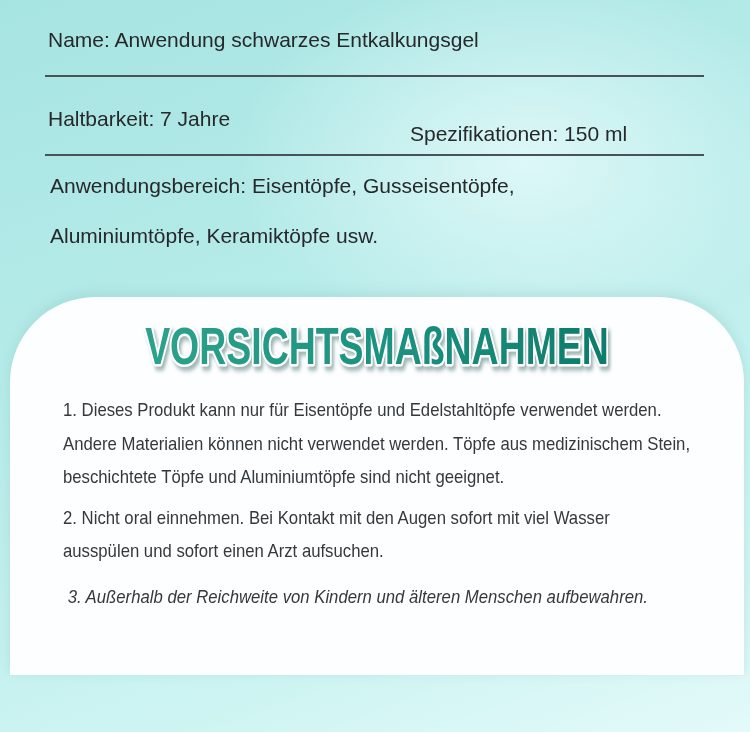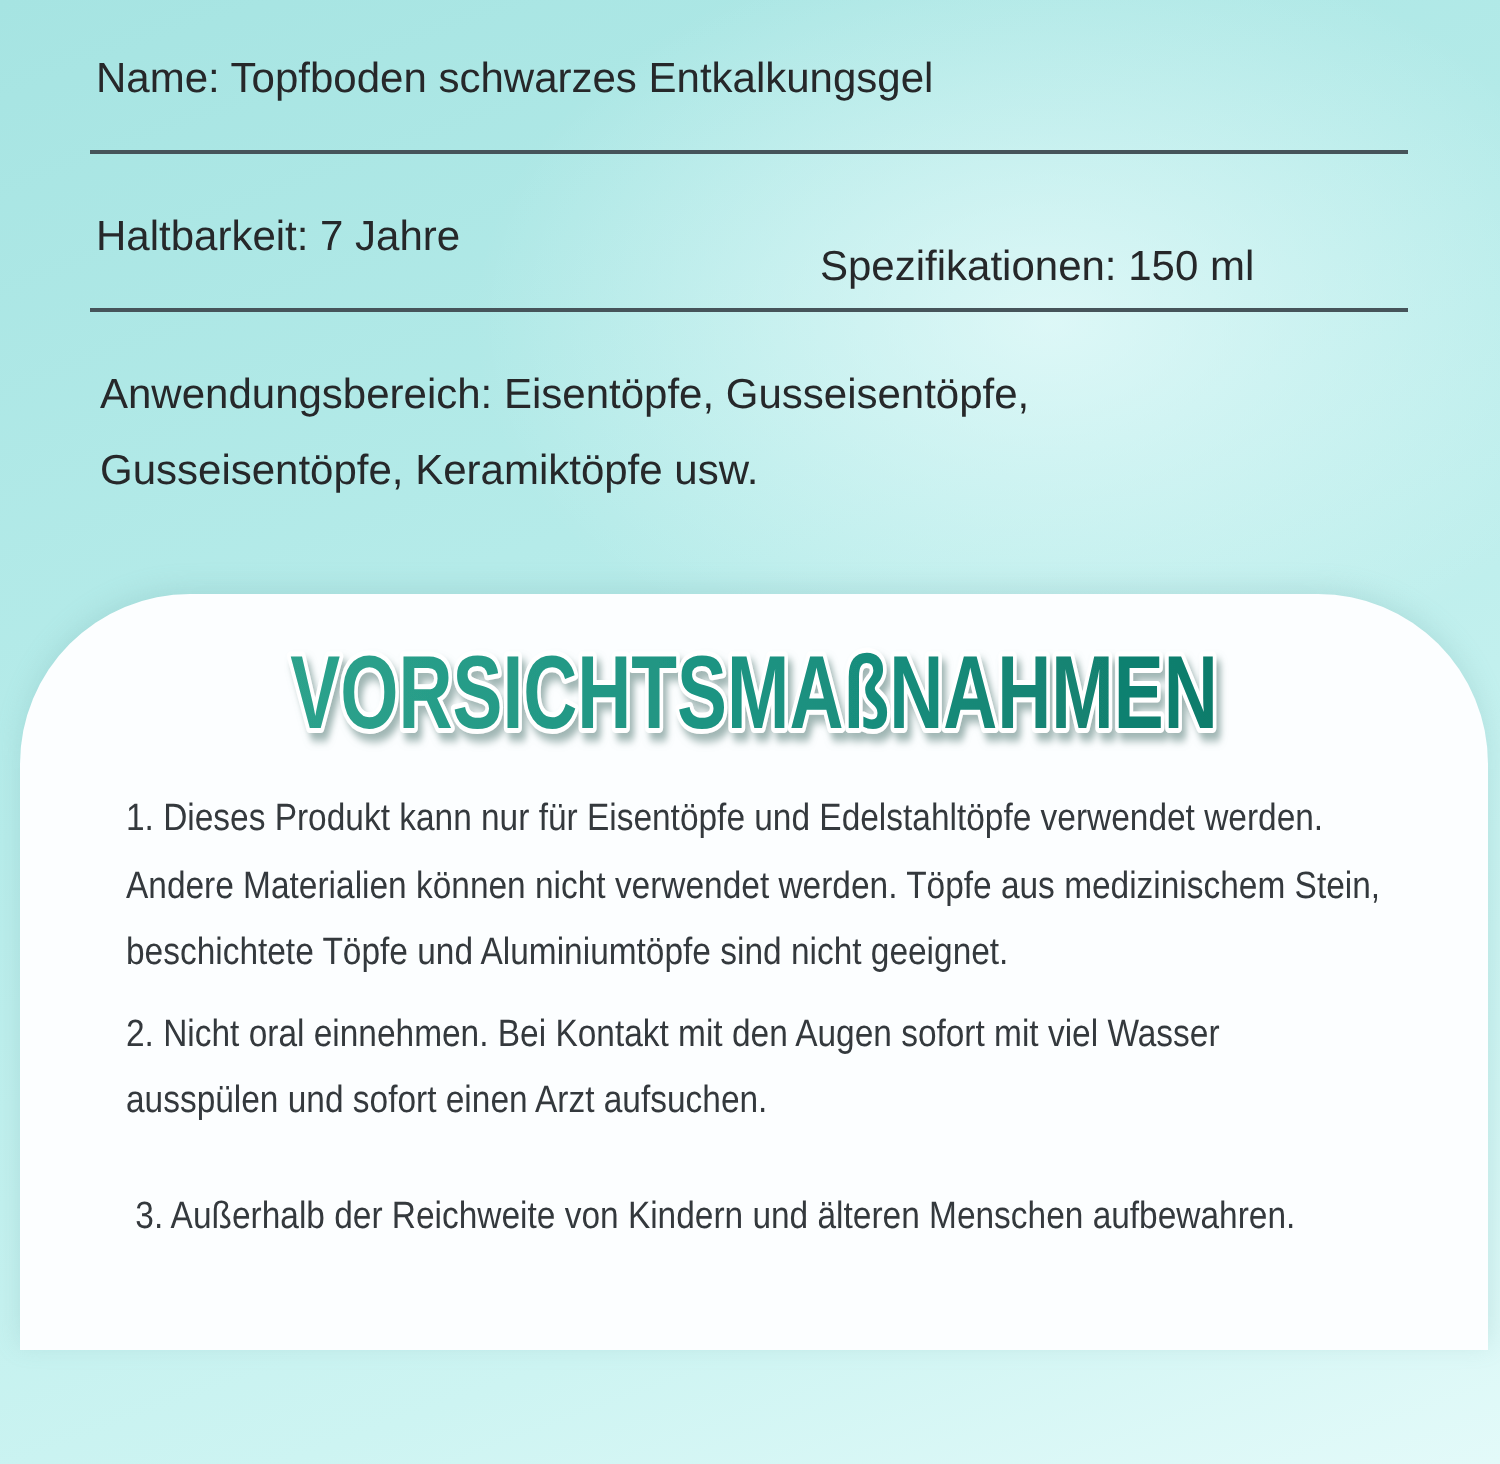--- a/index.html
+++ b/index.html
@@ -29,41 +29,41 @@
     border-radius:85px 85px 0 0;
     box-shadow:0 -3px 12px rgba(120,175,175,0.25);
   }
   .title-svg{display:block;margin:26px auto 0;}
   .items{margin-top:16px;padding-left:53px;}
   .pline{
     font-size:19px;line-height:33.5px;color:var(--body-text,#34393d);
     white-space:pre;transform:scaleX(0.88);transform-origin:0 50%;
   }
   .item-2{margin-top:7px;}
-  .item-3{margin-top:24px;}
+  .item-3{margin-top:12px;font-style:italic;}
   .item-4{margin-top:14px;}
 </style>
 </head>
 <body>
 
 <div class="bg">
 
-  <div class="info-text" style="left:48px;top:28px;">Name: Topfboden schwarzes Entkalkungsgel</div>
+  <div class="info-text" style="left:48px;top:28px;">Name: Anwendung schwarzes Entkalkungsgel</div>
 
   <div class="divider" style="top:75px;"></div>
 
   <div class="info-text" style="left:48px;top:107px;">Haltbarkeit: 7 Jahre</div>
 
   <div class="info-text" style="left:410px;top:122px;">Spezifikationen: 150 ml</div>
 
   <div class="divider" style="top:154px;"></div>
 
-  <div class="app-line" style="top:185px;">Anwendungsbereich: Eisentöpfe, Gusseisentöpfe,</div>
+  <div class="app-line" style="top:173px;">Anwendungsbereich: Eisentöpfe, Gusseisentöpfe,</div>
 
-  <div class="app-line" style="top:223px;">Gusseisentöpfe, Keramiktöpfe usw.</div>
+  <div class="app-line" style="top:223px;">Aluminiumtöpfe, Keramiktöpfe usw.</div>
 
   <div class="card">
 
     <svg class="title-svg" width="700" height="54" viewBox="0 0 700 54">
       <defs>
         <linearGradient id="titleGrad" x1="0" y1="0" x2="1" y2="0">
           <stop offset="0" stop-color="#2da28c"></stop>
           <stop offset="0.55" stop-color="#1b9180"></stop>
           <stop offset="1" stop-color="#0e7c6b"></stop>
         </linearGradient>

